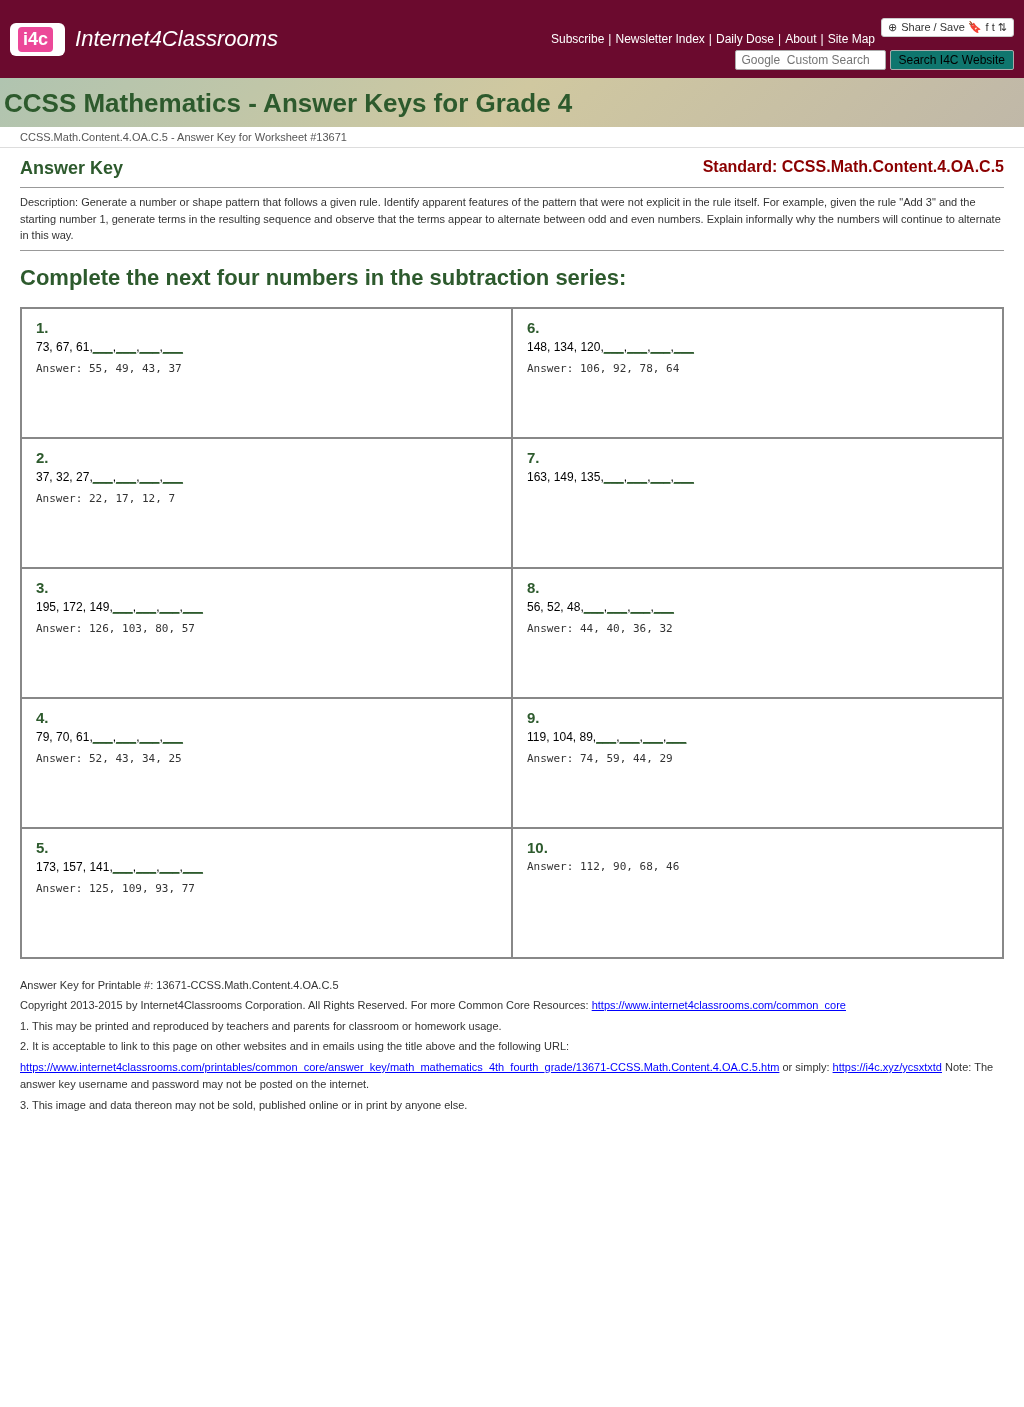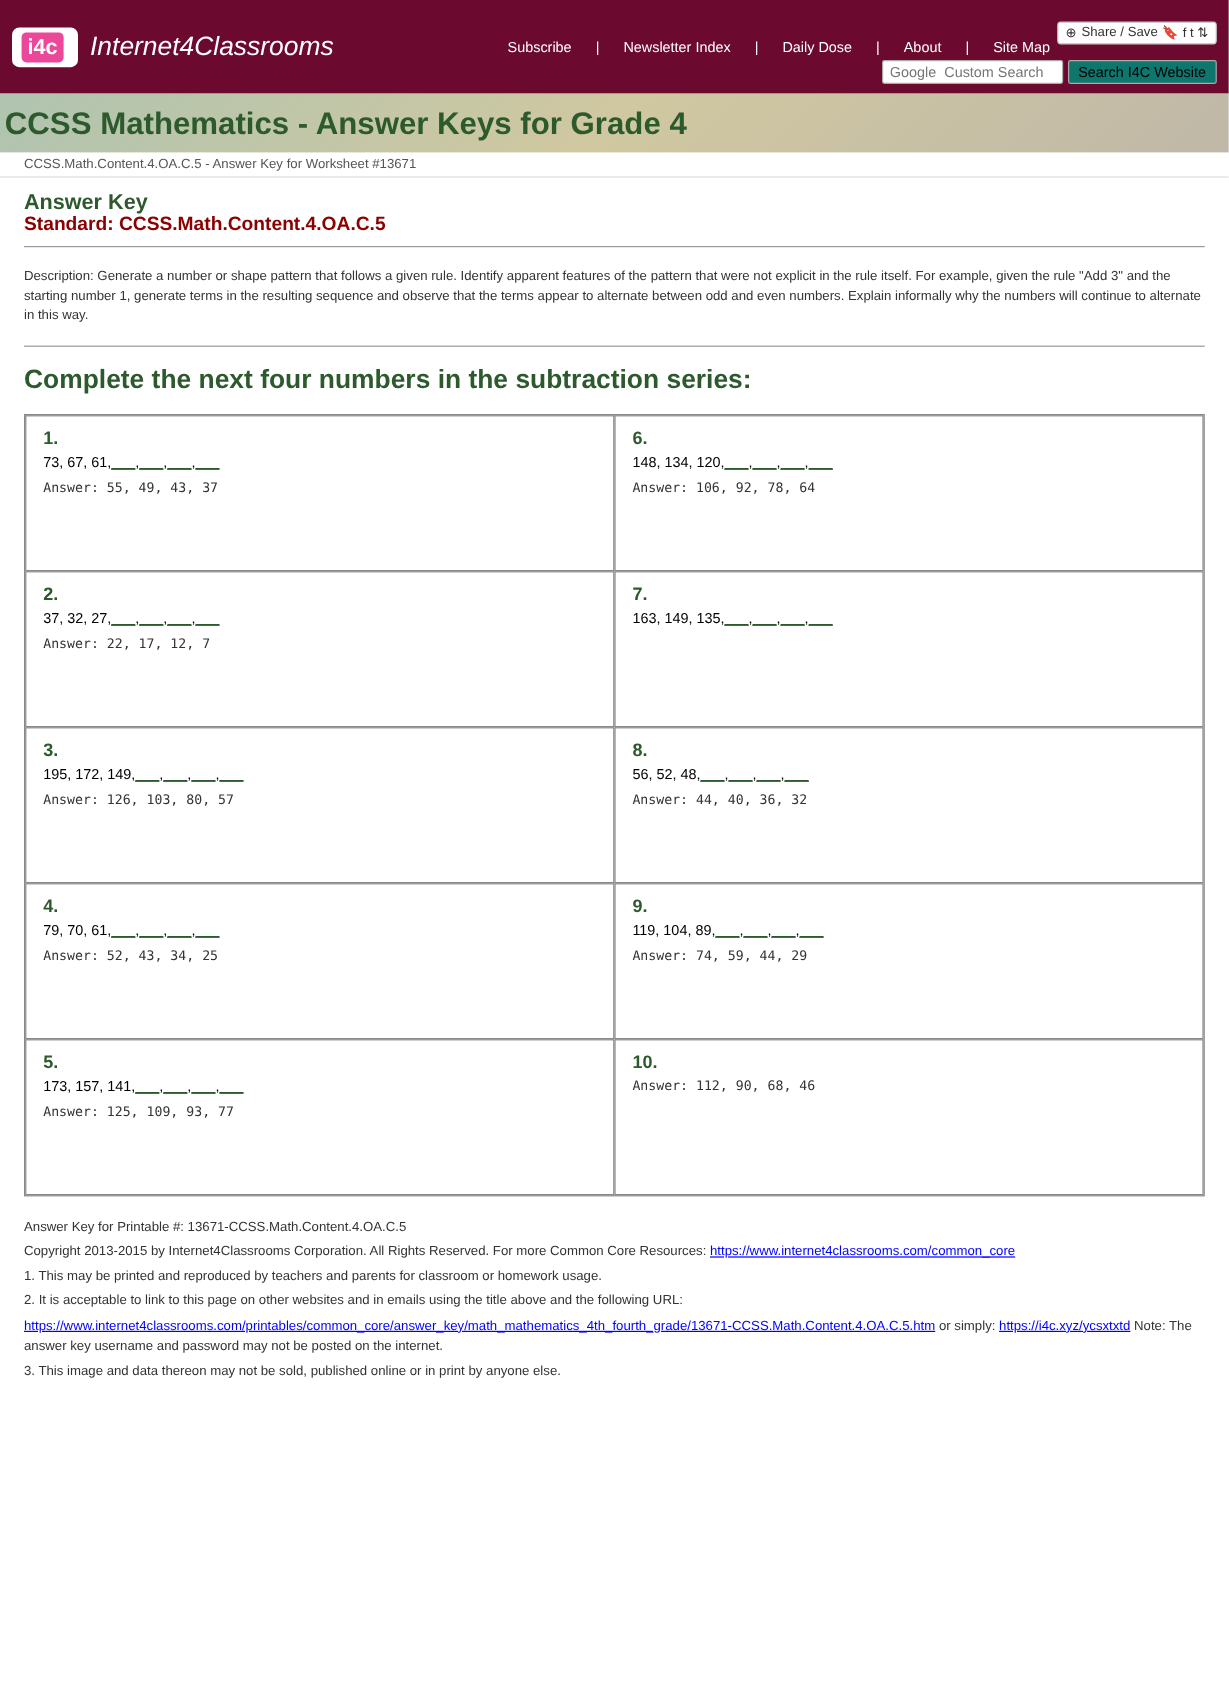--- a/index.html
+++ b/index.html
@@ -40,21 +40,21 @@
       font-style: italic;
     }
     #header-right {
       display: flex;
       flex-direction: column;
       align-items: flex-end;
       gap: 4px;
     }
     #nav-links {
       display: flex;
-      gap: 18px;
+      gap: 2px;
       align-items: center;
       margin-top: 24px;
     }
     .nav-link {
       color: #fff;
       text-decoration: none;
       font-size: 12px;
     }
     .nav-sep {
       color: #fff;
@@ -119,42 +119,41 @@
     #main {
       padding: 10px 20px;
     }
 
     
     #answer-key-header {
       display: flex;
       justify-content: space-between;
       align-items: flex-start;
       margin-bottom: 8px;
-      flex-direction: column;
     }
     #answer-key-label {
       color: #2d5a2d;
       font-size: 18px;
       font-weight: bold;
     }
     #standard-label {
       color: #8b0000;
       font-size: 16px;
       font-weight: bold;
     }
 
     
     #description {
       font-size: 11px;
       color: #333;
       line-height: 1.5;
       margin-bottom: 14px;
       border-top: 1px solid #999;
       border-bottom: 1px solid #999;
-      padding: 16px 0;
+      padding: 6px 0;
     }
 
     
     #worksheet-title {
       color: #2d5a2d;
       font-size: 22px;
       margin-bottom: 16px;
     }
 
     

